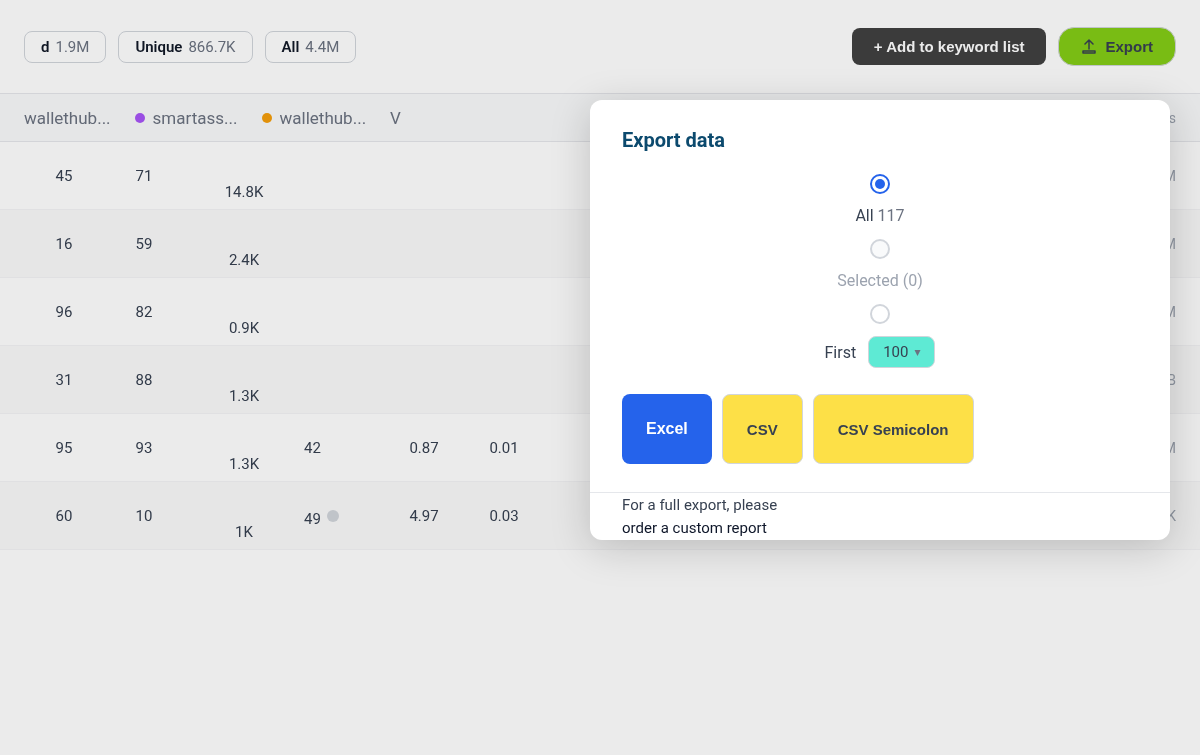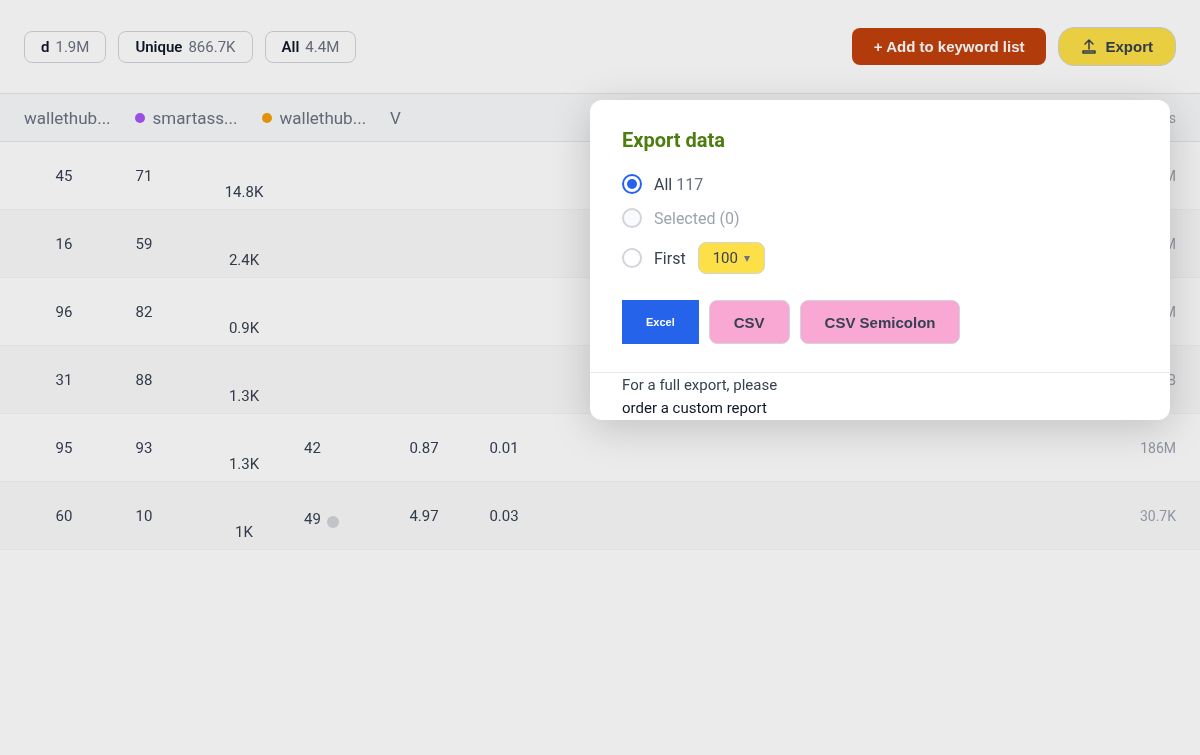--- a/index.html
+++ b/index.html
@@ -53,35 +53,35 @@
       color: #6b7280;
     }
 
     .spacer { flex: 1; }
 
     .btn-add-keyword {
       display: flex;
       align-items: center;
       gap: 8px;
       padding: 10px 22px;
-      background: #c2410c;
+      background: #404040;
       color: #fff;
       border: none;
       border-radius: 8px;
       font-size: 15px;
       font-weight: 600;
       cursor: pointer;
     }
 
     .btn-export {
       display: flex;
       align-items: center;
       gap: 8px;
       padding: 10px 22px;
-      background: #fde047;
+      background: #84cc16;
       color: #374151;
       border: 1.5px solid #d1d5db;
       border-radius: 16px;
       font-size: 15px;
       font-weight: 600;
       cursor: pointer;
     }
 
     
     .col-header-row {
@@ -166,36 +166,37 @@
       overflow: hidden;
     }
 
     .dialog-body {
       padding: 28px 32px 28px 32px;
     }
 
     .dialog-title {
       font-size: 20px;
       font-weight: 700;
-      color: #4d7c0f;
+      color: #0c4a6e;
       margin-bottom: 22px;
     }
 
     .radio-group {
       display: flex;
       flex-direction: column;
       gap: 14px;
       margin-bottom: 26px;
     }
 
     .radio-item {
       display: flex;
       align-items: center;
       gap: 12px;
       cursor: pointer;
+      flex-direction: column;
     }
 
     .radio-circle {
       width: 20px;
       height: 20px;
       border-radius: 50%;
       border: 2px solid #d1d5db;
       background: #fff;
       display: flex;
       align-items: center;
@@ -238,49 +239,49 @@
 
     .first-select {
       display: flex;
       align-items: center;
       gap: 6px;
       padding: 6px 14px;
       border: 1.5px solid #d1d5db;
       border-radius: 8px;
       font-size: 15px;
       color: #374151;
-      background: #fde047;
+      background: #5eead4;
       cursor: pointer;
     }
 
     .chevron-icon {
       font-size: 12px;
       color: #6b7280;
     }
 
     .export-buttons {
       display: flex;
       gap: 10px;
       margin-bottom: 0;
     }
 
     .btn-excel {
-      padding: 16px 24px;
+      padding: 26px 24px;
       background: #2563eb;
       color: #fff;
       border: none;
-      border-radius: 0;
-      font-size: 11px;
+      border-radius: 8px;
+      font-size: 16px;
       font-weight: 600;
       cursor: pointer;
     }
 
     .btn-csv {
       padding: 10px 24px;
-      background: #f9a8d4;
+      background: #fde047;
       color: #374151;
       border: 1.5px solid #d1d5db;
       border-radius: 8px;
       font-size: 15px;
       font-weight: 600;
       cursor: pointer;
     }
 
     .dialog-footer {
       border-top: 1px solid #e5e7eb;
@@ -432,21 +433,21 @@
       <span class="num-col">0.01</span>
       <span class="last-col">186M</span>
     </div>
   </div>
 
   <div class="table-row">
     <div class="data-row-cells">
       <span class="num-col">60</span>
       <span class="num-col">10</span>
       <span class="num-col-wide">1K</span>
-      <span class="num-col" style="display:flex;align-items:flex-end;margin-top:7px;">
+      <span class="num-col" style="display:flex;align-items:flex-start;margin-top:7px;">
         49 <span class="dot-indicator" style="background:#d1d5db"></span>
       </span>
       <span class="num-col">4.97</span>
       <span class="num-col">0.03</span>
       <span class="last-col">30.7K</span>
     </div>
   </div>
 
 </div>
 

